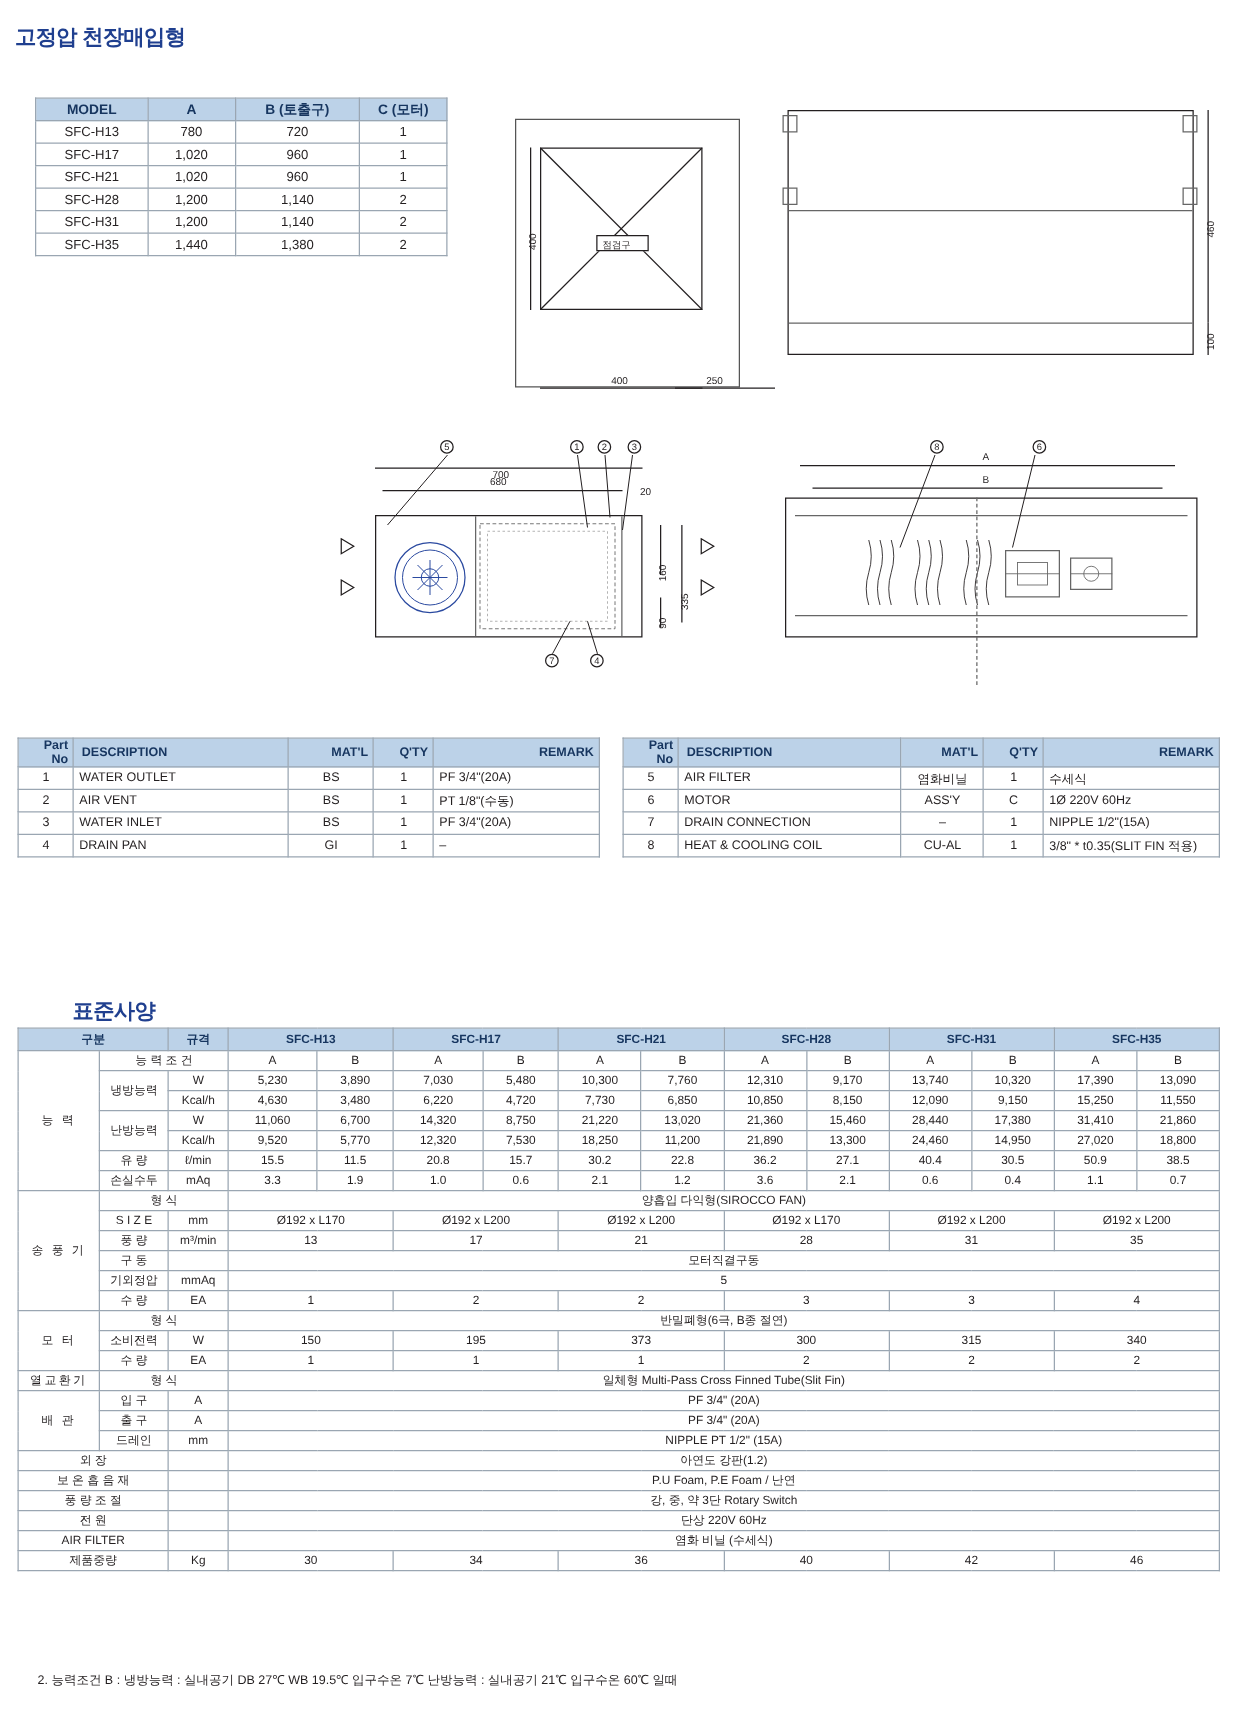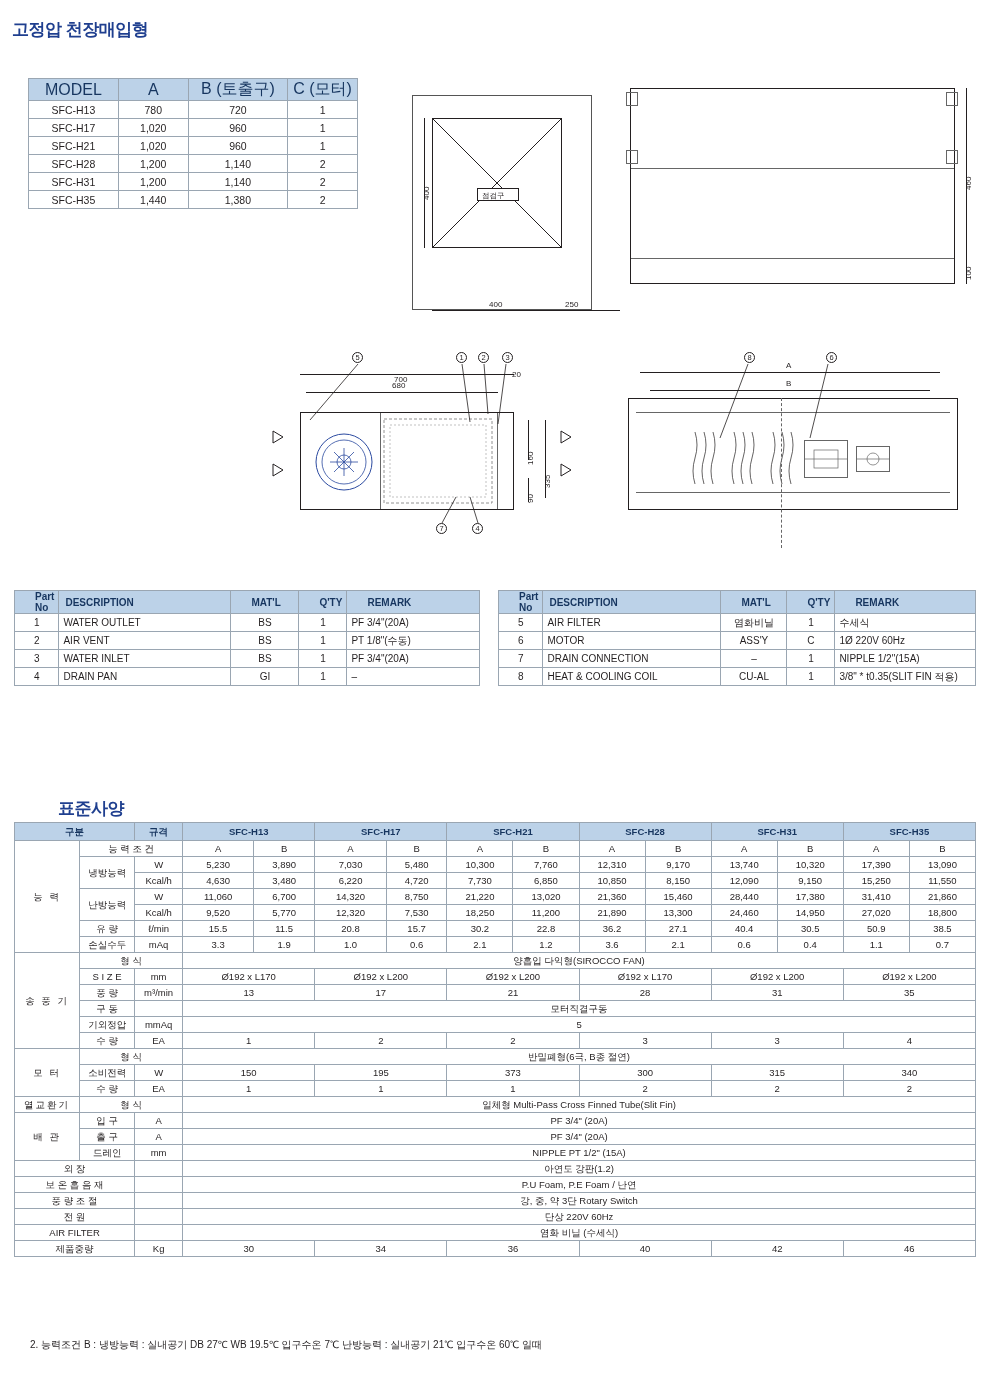--- a/index.html
+++ b/index.html
@@ -27,35 +27,35 @@
   table { border-collapse:collapse; }
   #model-table {
     position:absolute; left:28px; top:78px; width:330px;
     font-size:10.5px;
   }
   #model-table th, #model-table td {
     border:1px solid #9aa6b2; text-align:center; height:18px; padding:0 2px;
     font-weight:normal;
   }
   #model-table thead th {
-    background:#bcd2e8; color:#16355f; font-weight:normal; font-size:16px;
+    background:#bcd2e8; color:#16355f; font-weight:bold; font-size:11px;
   }
   #model-table td:first-child { text-align:center; }
 
   
   .parts-table {
     position:absolute; font-size:10px;
   }
   #parts-left { left:14px; top:590px; width:466px; }
   #parts-right { left:498px; top:590px; width:478px; }
   .parts-table th, .parts-table td {
     border:1px solid #9aa6b2; height:18px; padding:0 4px; font-weight:normal;
   }
   .parts-table thead th {
-    background:#bcd2e8; color:#16355f; font-weight:bold; text-align:left;padding-left:20px;
+    background:#bcd2e8; color:#16355f; font-weight:bold; text-align:right;padding-left:20px;
   }
   .parts-table td.c { text-align:center; }
   .parts-table td.l { text-align:left; }
 
   
   #spec-table {
     position:absolute; left:14px; top:822px; width:962px;
     font-size:9.5px;
     border-radius:27px;
   }
@@ -211,21 +211,21 @@
     </svg>
     <svg style="position:absolute;left:380px;top:413px;width:118px;height:96px">
       <rect x="4" y="6" width="108" height="84" fill="none" stroke="#777" stroke-width="0.8" stroke-dasharray="3,2"></rect>
       <rect x="10" y="12" width="96" height="72" fill="none" stroke="#999" stroke-width="0.6" stroke-dasharray="2,2"></rect>
     </svg>
 
     <div class="ln h" style="left:300px; top:374px; width:214px;"></div>
     <div class="dim" style="left:394px; top:375px;">700</div>
     <div class="ln h" style="left:306px; top:392px; width:192px;"></div>
     <div class="dim" style="left:392px; top:381px;">680</div>
-    <div class="dim" style="left:512px; top:370px;">20</div>
+    <div class="dim" style="left:512px; top:389px;">20</div>
 
     <div class="ln v" style="left:528px; top:420px; height:40px;"></div>
     <div class="dimv" style="left:526px; top:465px;">160</div>
     <div class="ln v" style="left:545px; top:420px; height:78px;"></div>
     <div class="dimv" style="left:543px; top:488px;">335</div>
     <div class="ln v" style="left:528px; top:478px; height:24px;"></div>
     <div class="dimv" style="left:526px; top:503px;">90</div>
 
     <div class="tri" style="left:274px; top:432px; border-left-color:#fff; filter:none;"></div>
     <svg style="position:absolute;left:272px;top:430px;width:12px;height:14px">

